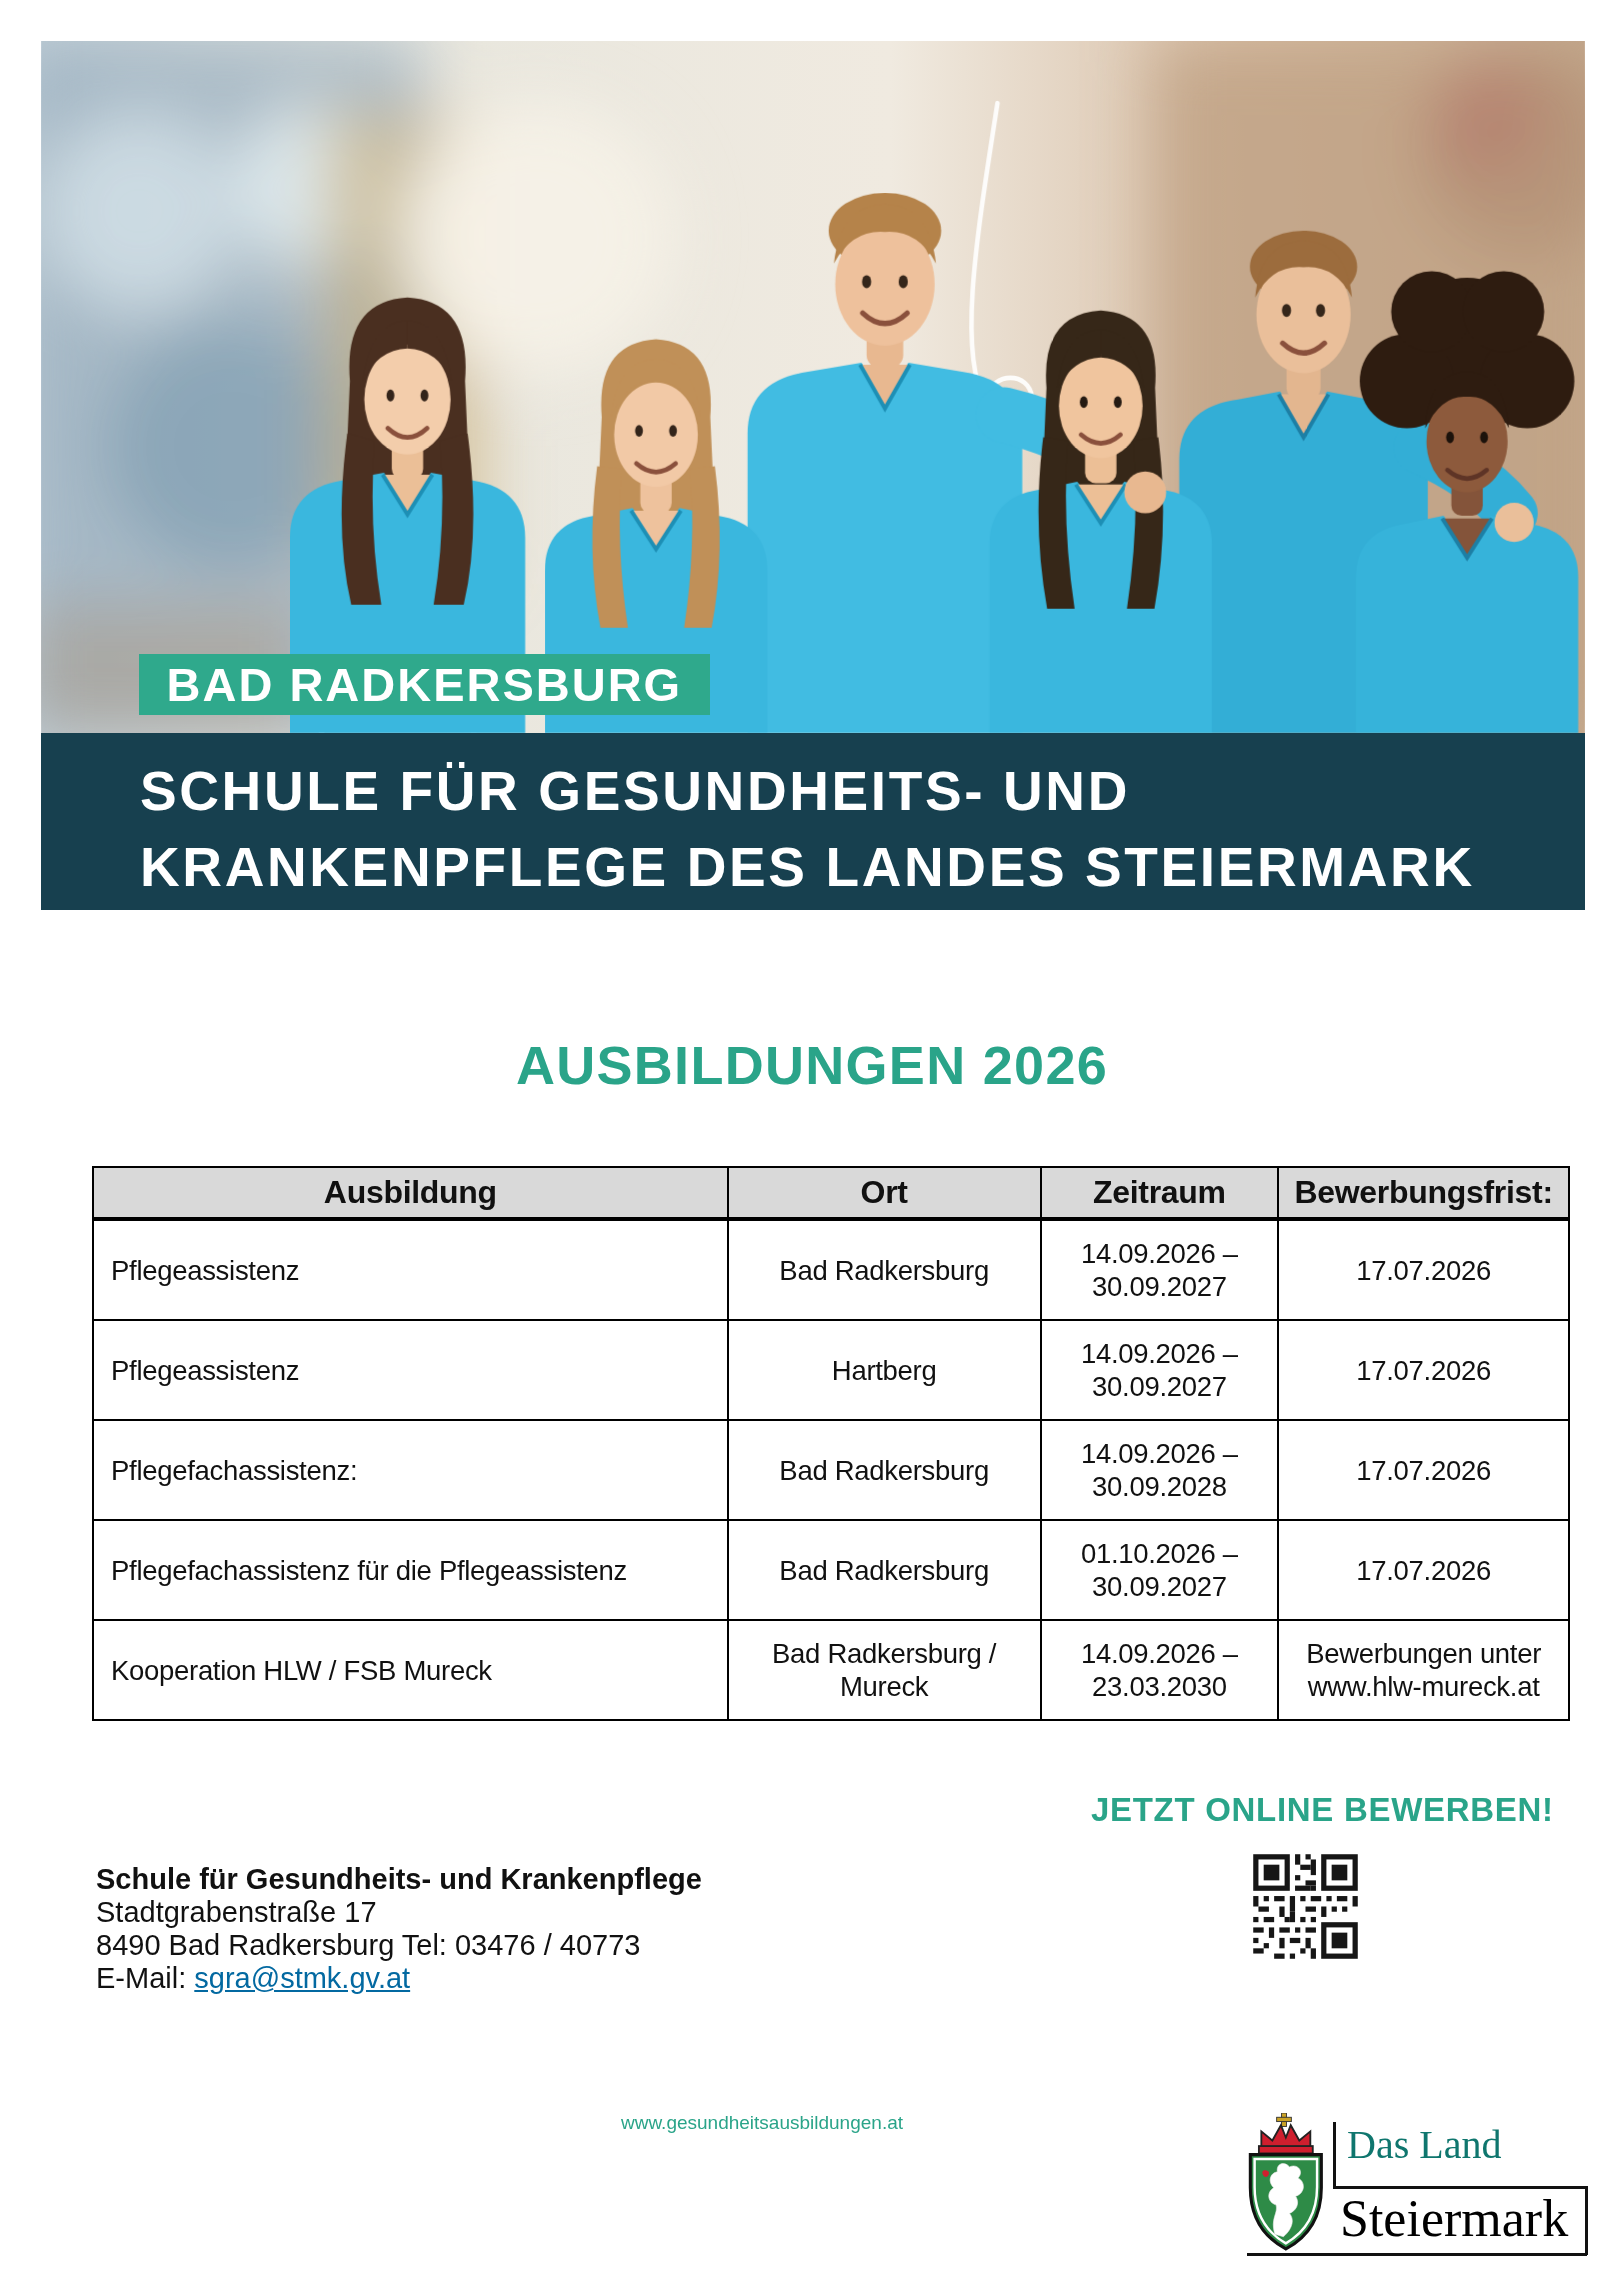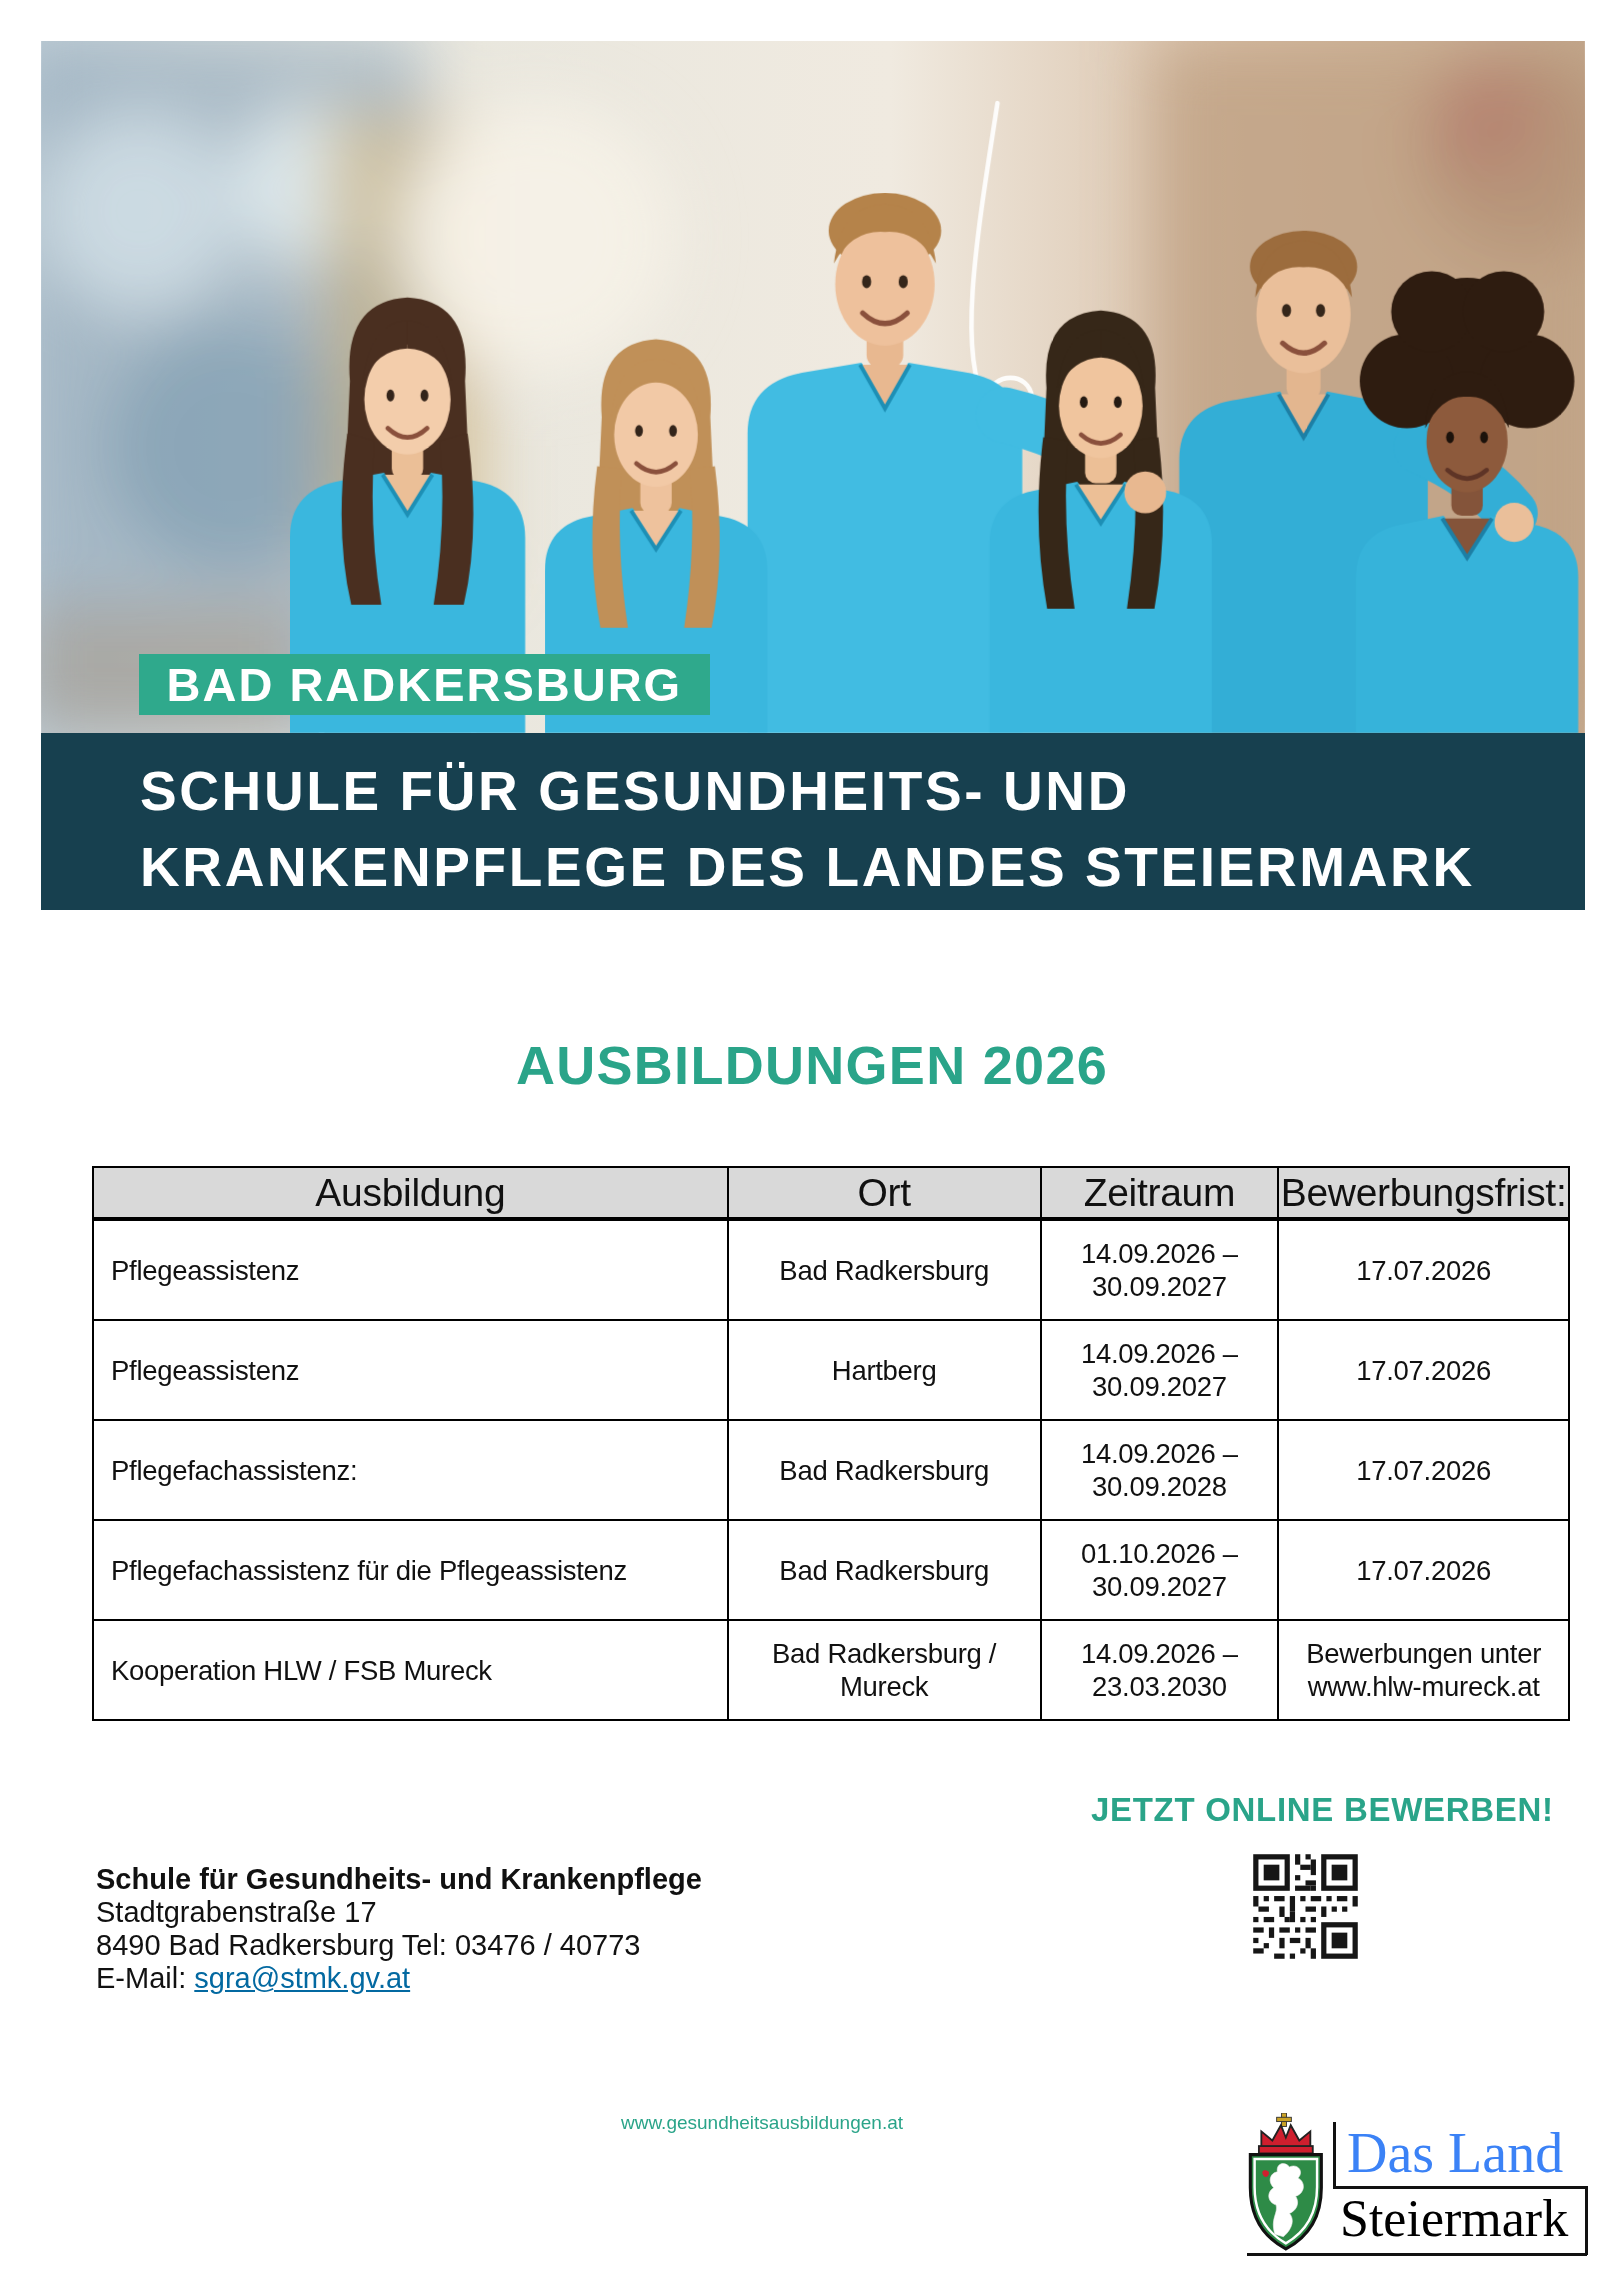--- a/index.html
+++ b/index.html
@@ -17,38 +17,38 @@
   .banner .l2{top:102px;}
   
   .main-title{position:absolute;left:0;top:1034px;width:1624px;text-align:center;color:#2aa489;
               font-size:54px;font-weight:bold;letter-spacing:1.3px;}
   
   table.courses{position:absolute;left:92px;top:1166px;width:1478px;border-collapse:collapse;table-layout:fixed;
                 font-size:27.5px;letter-spacing:-0.3px;}
   table.courses col.c1{width:43%;} table.courses col.c2{width:21.2%;}
   table.courses col.c3{width:16.1%;} table.courses col.c4{width:19.7%;}
   table.courses th{background:#d9d9d9;border:2px solid #000;border-bottom:4.6px solid #000;height:47px;
-                   font-size:39px;font-weight:normal;text-align:center;letter-spacing:-0.3px;}
+                   font-size:32px;font-weight:bold;text-align:center;letter-spacing:-0.3px;}
   table.courses td{border:2px solid #000;height:96px;vertical-align:middle;text-align:center;line-height:33px;}
   table.courses td.left{text-align:left;padding-left:17px;}
   table.courses{border:2px solid #000;}
   .pre{white-space:pre-line;}
   
   .cta{position:absolute;color:#2aa489;font-weight:bold;font-size:33px;letter-spacing:0.7px;white-space:nowrap;}
   .cta-left{left:96px;top:1791px;}
   .cta-right{left:1091px;top:1791px;}
   .address{position:absolute;left:96px;top:1863px;font-size:29px;line-height:33px;color:#111;}
   .address .b{font-weight:bold;}
   .address a{color:#0369a1;text-decoration:underline;}
   .qr{position:absolute;left:1248px;top:1849px;width:115px;height:115px;}
   .website{position:absolute;left:0;top:2112px;width:1524px;text-align:center;color:#2aa489;font-size:19px;}
   
   .logo{position:absolute;left:1234px;top:2110px;width:357px;height:150px;}
   .logo .shield{position:absolute;left:3.9px;top:2.6px;}
-  .logo .t1{position:absolute;left:113px;top:10.5px;font-family:"Liberation Serif",serif;font-size:56px;color:#3b82f6;white-space:nowrap;}
+  .logo .t1{position:absolute;left:113px;top:10.5px;font-family:"Liberation Serif",serif;font-size:40px;color:#0f766e;white-space:nowrap;}
   .logo .t2{position:absolute;left:106px;top:79px;font-family:"Liberation Serif",serif;font-size:52px;color:#000;white-space:nowrap;}
   .logo .ln{position:absolute;background:#111;}
   .ln.v1{left:99px;top:11.8px;width:2.6px;height:65px;}
   .ln.h1{left:99px;top:76px;width:254px;height:3.3px;}
   .ln.v2{left:351px;top:76px;width:2.6px;height:69px;}
   .ln.h2{left:13px;top:143px;width:340px;height:3.3px;}
   .qm{fill:#161616;}
 </style>
 </head>
 <body>

